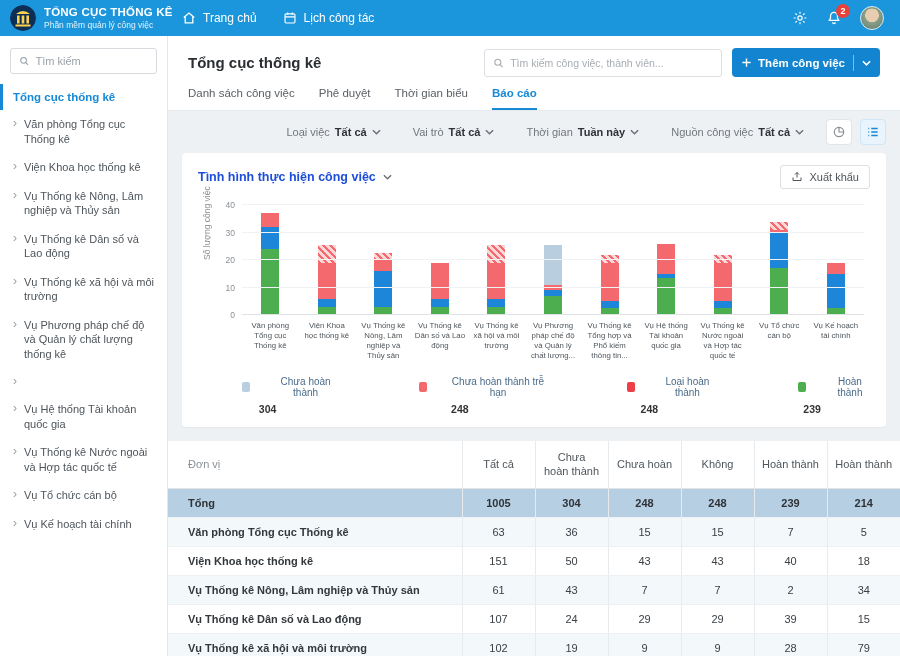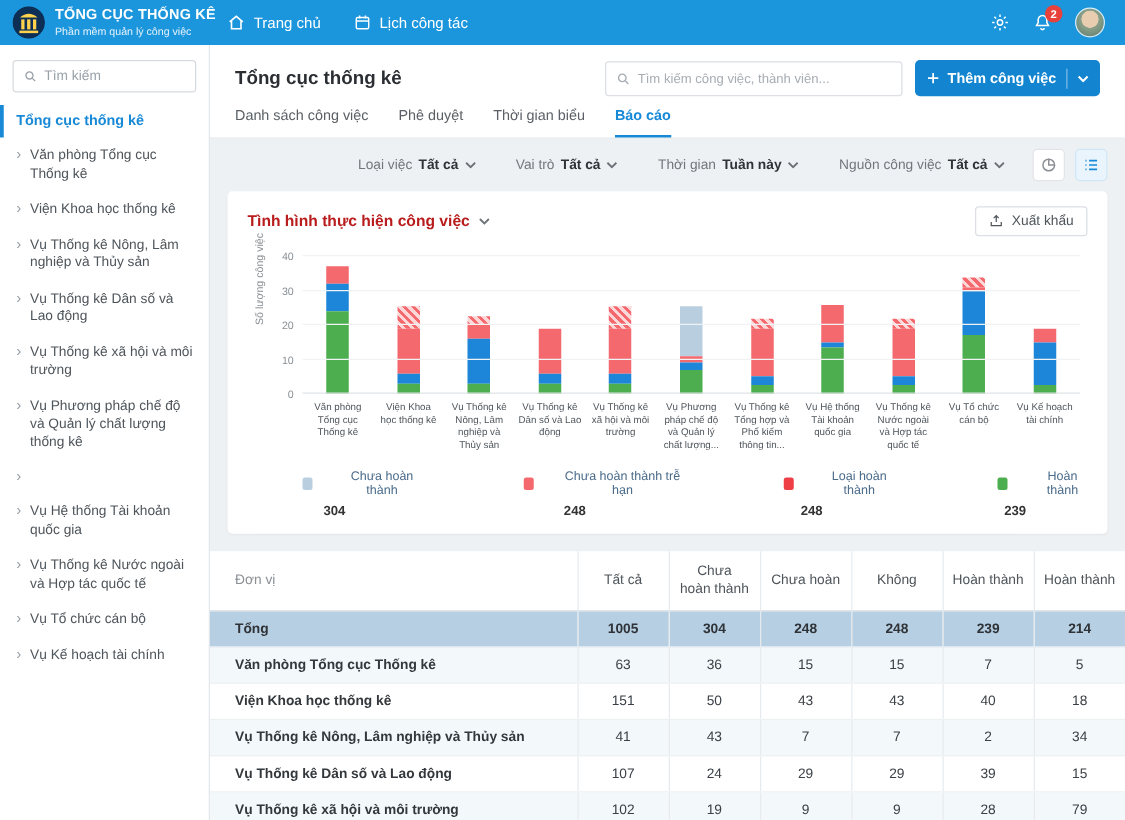--- a/index.html
+++ b/index.html
@@ -46,21 +46,21 @@
   .filter { display:flex; align-items:center; gap:5px; font-size:11px; cursor:pointer; }
   .filter .flabel { color:#71777d; }
   .filter .fvalue { color:#2f3337; font-weight:bold; }
   .view-btn { width:26px; height:26px; border:1px solid #e1e4e8; background:#fff; border-radius:4px; display:flex; align-items:center; justify-content:center; cursor:pointer; }
   .view-btn.active { background:#eaf4fc; border-color:#cfe6f6; }
   .view-group { display:flex; gap:8px; margin-left:2px; }
 
   
   .chart-card { background:#fff; border-radius:4px; margin:0 14px; padding:12px 16px 12px; box-shadow:0 1px 2px rgba(0,0,0,.04); }
   .chart-head { display:flex; align-items:center; }
-  .chart-title { font-size:12.5px; font-weight:bold; color:#b91c1c; display:flex; align-items:center; gap:7px; cursor:pointer; }
+  .chart-title { font-size:12.5px; font-weight:bold; color:#1d4ed8; display:flex; align-items:center; gap:7px; cursor:pointer; }
   .export-btn { margin-left:auto; border:1px solid #dcdfe3; background:#fff; border-radius:3px; font-size:11px; color:#4e555b; display:flex; align-items:center; gap:6px; padding:5px 10px; cursor:pointer; font-family:inherit; }
   .chart-zone { position:relative; margin:16px 6px 0 44px; height:110px; }
   .gridline { position:absolute; left:0; right:0; height:1px; background:#f0f2f4; }
   .gridline.base { background:#dfe3e6; }
   .ytick { position:absolute; right:calc(100% + 7px); font-size:8.5px; color:#8a9096; transform:translateY(50%); }
   .ylabel { position:absolute; left:-40px; top:50%; transform:rotate(-90deg) translateX(0); transform-origin:left top; font-size:8.5px; color:#8a9096; white-space:nowrap; }
   .bars-row { position:absolute; left:0; right:0; bottom:0; top:0; display:flex; }
   .bar-col { flex:1; display:flex; align-items:flex-end; justify-content:center; }
   .bar { width:18px; display:flex; flex-direction:column-reverse; }
   .xlabels { display:flex; margin:6px 6px 0 44px; }
@@ -467,21 +467,21 @@
             <td class="unit">Viện Khoa học thống kê</td>
             <td class="num">151</td>
             <td class="num">50</td>
             <td class="num">43</td>
             <td class="num">43</td>
             <td class="num">40</td>
             <td class="num">18</td>
           </tr>
           <tr class="alt">
             <td class="unit">Vụ Thống kê Nông, Lâm nghiệp và Thủy sản</td>
-            <td class="num">41</td>
+            <td class="num">61</td>
             <td class="num">43</td>
             <td class="num">7</td>
             <td class="num">7</td>
             <td class="num">2</td>
             <td class="num">34</td>
           </tr>
           <tr>
             <td class="unit">Vụ Thống kê Dân số và Lao động</td>
             <td class="num">107</td>
             <td class="num">24</td>

